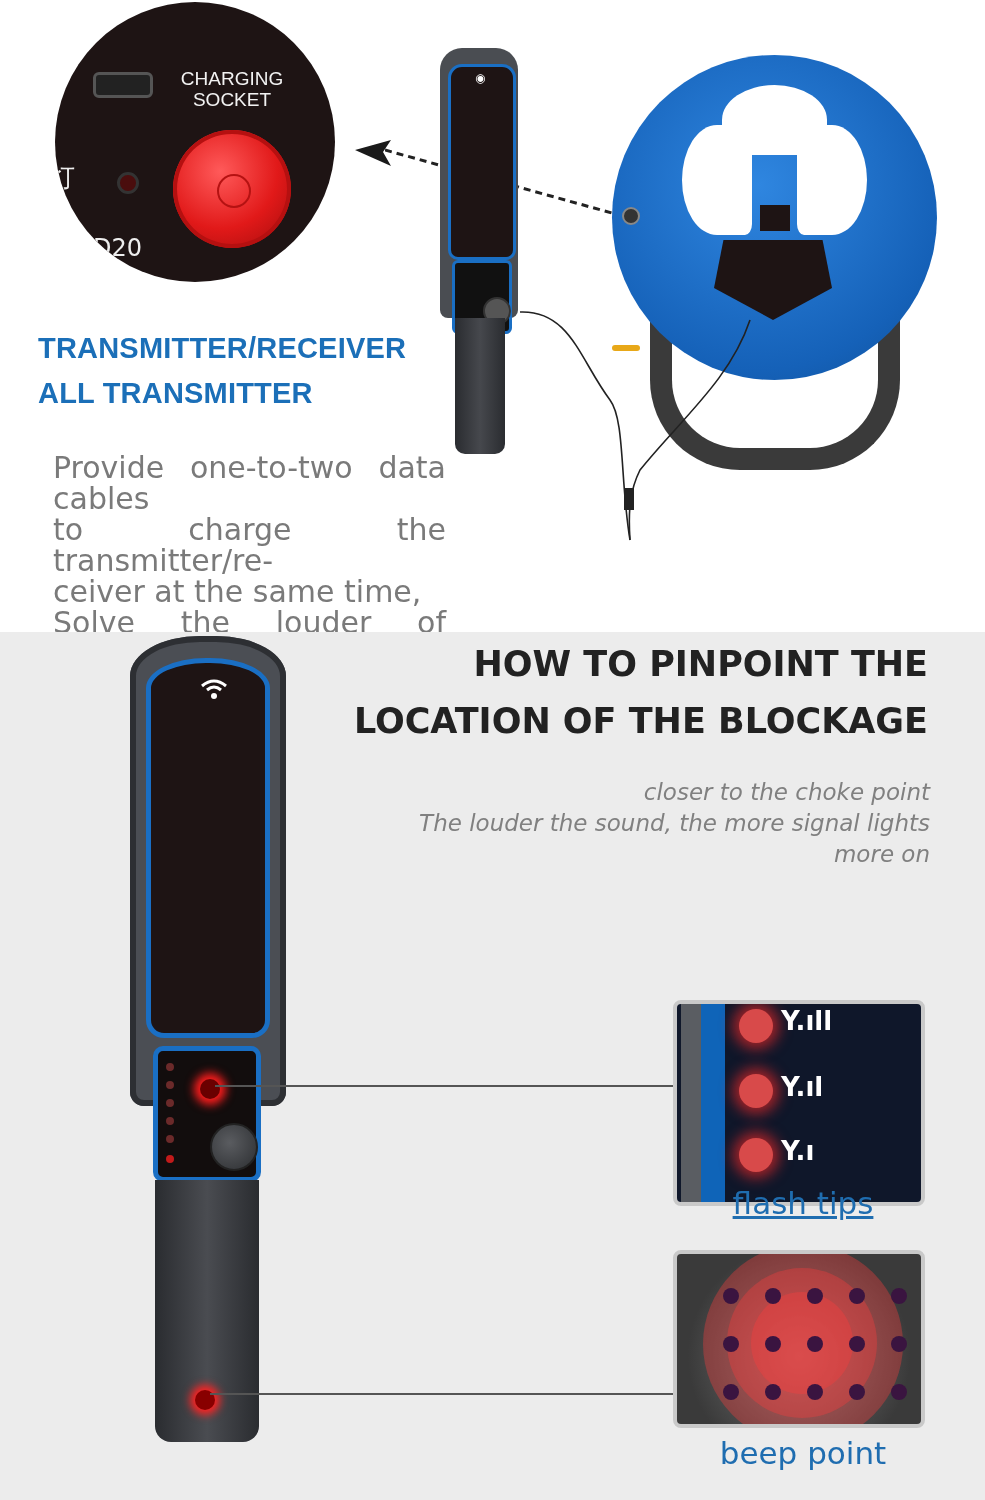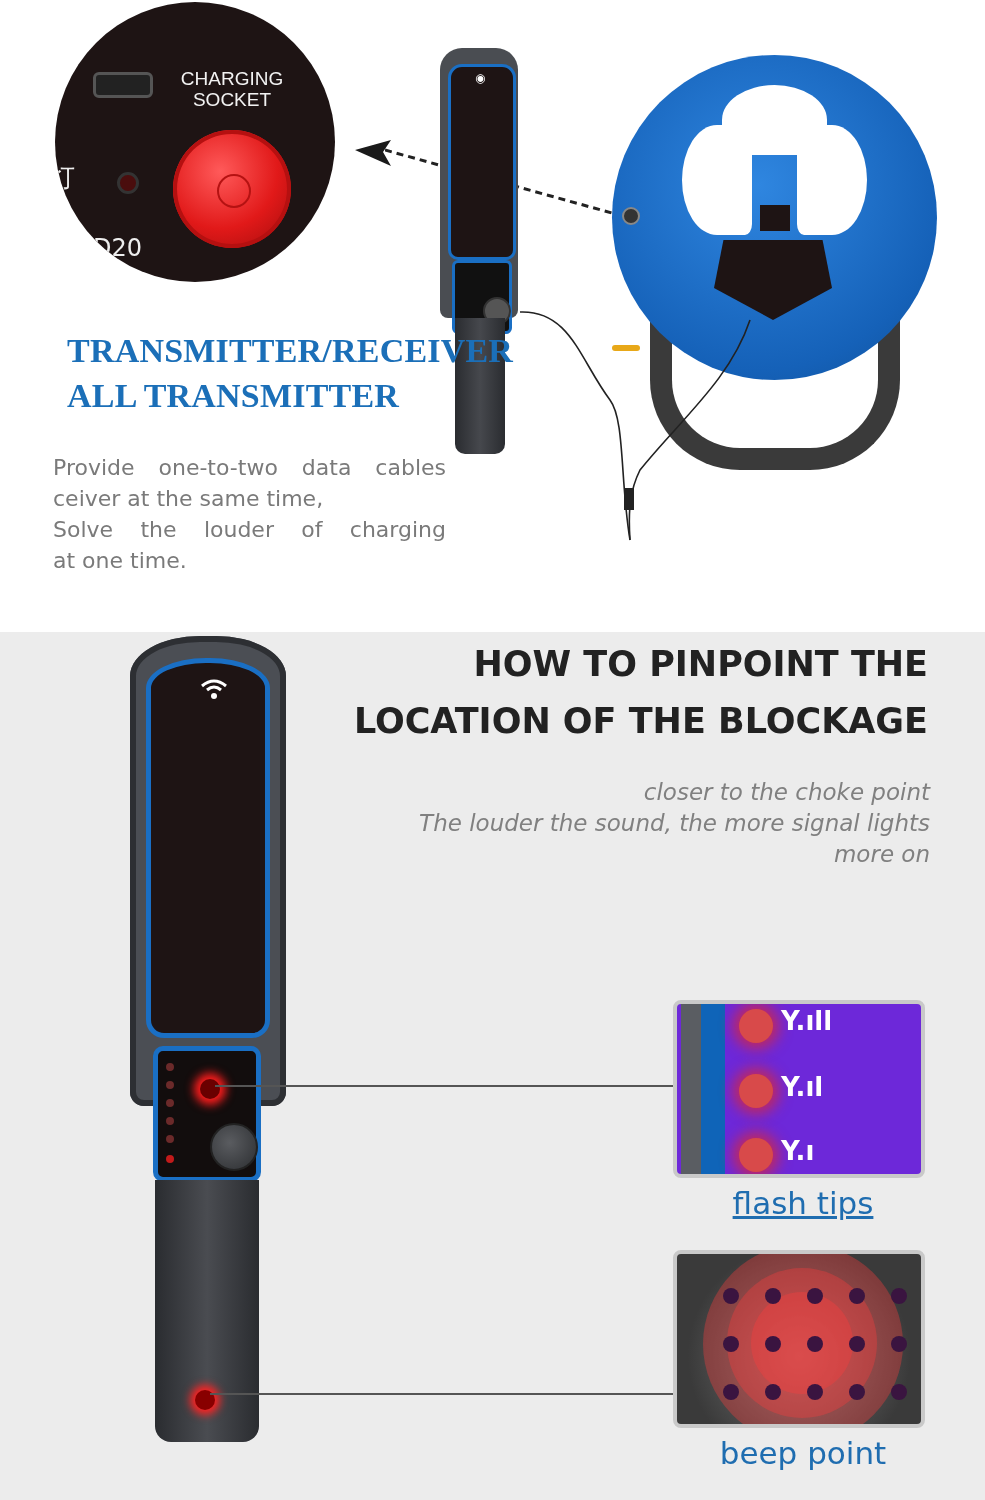--- a/index.html
+++ b/index.html
@@ -30,43 +30,43 @@
   
   .reel{position:absolute;left:612px;top:55px;width:325px;height:325px;border-radius:50%;background:radial-gradient(circle at 45% 40%,#2f86e0,#1561b8 70%,#0f4f96);}
   .reel-hole{position:absolute;background:#ffffff;}
   .reel-hub{position:absolute;left:102px;top:185px;width:118px;height:80px;background:#1e1414;clip-path:polygon(8% 0,92% 0,100% 60%,50% 100%,0 60%);}
   .reel-btn{position:absolute;left:122px;top:228px;width:18px;height:18px;border-radius:50%;background:#e31b1b;}
   .handle{position:absolute;left:650px;top:310px;width:250px;height:160px;border:22px solid #3a3a3a;border-top:none;border-radius:0 0 90px 90px;box-sizing:border-box;}
   .screw{position:absolute;left:622px;top:207px;width:14px;height:14px;border-radius:50%;background:#333;border:2px solid #888;}
   .cable{position:absolute;}
 
   
-  .h-blue{position:absolute;left:67px;color:#1b6fb8;font-weight:bold;font-size:34px;font-family:Liberation Serif, serif;letter-spacing:0.2px;}
-  .body-text{position:absolute;left:53px;top:452px;width:393px;color:#7a7a7a;font-size:22px;line-height:31px;text-align:justify;font-family:"DejaVu Sans",sans-serif;}
+  .h-blue{position:absolute;left:38px;color:#1b6fb8;font-weight:bold;font-size:29px;font-family:Liberation Sans, sans-serif;letter-spacing:0.2px;}
+  .body-text{position:absolute;left:53px;top:452px;width:393px;color:#7a7a7a;font-size:30px;line-height:31px;text-align:justify;font-family:"DejaVu Sans",sans-serif;}
   .body-text span{display:block;}
   .justify-line{text-align:justify;text-align-last:justify;}
 
   
   .h-dark{position:absolute;right:57px;color:#222;font-weight:bold;font-size:35px;text-align:right;font-family:"DejaVu Sans",sans-serif;}
   .sub-gray{position:absolute;right:55px;color:#808080;font-size:23px;text-align:right;line-height:31px;font-family:"DejaVu Sans",sans-serif;}
 
   .big-dev{position:absolute;left:130px;top:636px;width:156px;height:470px;background:#4b4e54;border-radius:70px 70px 14px 14px / 40px 40px 14px 14px;box-shadow:inset 0 0 0 6px #2d2f33;}
   .big-face{position:absolute;left:16px;top:22px;width:124px;height:380px;background:#1e1414;border:5px solid #1a6fc4;border-radius:60px 60px 18px 18px / 30px 30px 18px 18px;box-sizing:border-box;}
   .big-wifi{position:absolute;left:48px;top:14px;color:#fff;font-size:24px;}
   .big-panel{position:absolute;left:153px;top:1046px;width:108px;height:136px;background:#120d0d;border:5px solid #1a6fc4;border-radius:10px;box-sizing:border-box;}
   .led-row{position:absolute;left:8px;width:8px;height:8px;border-radius:50%;background:#6b2a2a;}
   .led-glow{position:absolute;left:42px;top:28px;width:20px;height:20px;border-radius:50%;background:#6a0000;box-shadow:0 0 10px 6px #ff1d1d;}
   .big-knob{position:absolute;left:52px;top:72px;width:44px;height:44px;border-radius:50%;background:radial-gradient(circle at 40% 40%,#5a5c60,#2c2e31);border:2px solid #222;}
   .big-handle{position:absolute;left:155px;top:1180px;width:104px;height:262px;background:linear-gradient(90deg,#2a2c30,#4a4c51 50%,#2a2c30);border-radius:0 0 16px 16px;}
   .speaker-glow{position:absolute;left:40px;top:210px;width:20px;height:20px;border-radius:50%;background:#800;box-shadow:0 0 8px 5px #ff2222;}
 
   .line{position:absolute;height:2px;background:#555;}
 
   .card{position:absolute;border:4px solid #c9c9c9;border-radius:8px;box-sizing:border-box;overflow:hidden;}
-  .card-flash{left:673px;top:1000px;width:252px;height:178px;background:#6d28d9;}
+  .card-flash{left:673px;top:1000px;width:252px;height:206px;background:#0f172a;}
   .flash-stripe-g{position:absolute;left:4px;top:0;width:20px;height:100%;background:#5a5d62;}
   .flash-stripe-b{position:absolute;left:24px;top:0;width:24px;height:100%;background:#0f64b8;}
   .flash-led{position:absolute;left:62px;width:34px;height:34px;border-radius:50%;background:#d84a4a;box-shadow:0 0 14px 6px rgba(230,40,40,.7);}
   .flash-sig{position:absolute;left:104px;color:#fff;font-size:26px;font-weight:bold;}
   .card-beep{left:673px;top:1250px;width:252px;height:178px;background:radial-gradient(circle at 50% 60%,#7a7a7a,#3a3a3a 70%);}
   .beep-ring{position:absolute;border-radius:50%;background:rgba(255,60,60,0.35);}
   .beep-dot{position:absolute;width:16px;height:16px;border-radius:50%;background:#3a1440;}
   .caption{position:absolute;color:#1f6db0;font-size:31px;text-align:center;font-family:"DejaVu Sans",sans-serif;}
 </style>
 </head>
@@ -122,20 +122,21 @@
     <path d="M10,12 C60,10 70,60 100,100 C115,120 110,180 120,240" stroke="#222" stroke-width="1.6" fill="none"></path>
     <path d="M240,20 C220,80 170,120 130,170 C120,190 118,210 120,240" stroke="#222" stroke-width="1.6" fill="none"></path>
     <rect x="114" y="188" width="10" height="22" fill="#222"></rect>
   </svg>
 
   <div class="h-blue" style="top:332px;">TRANSMITTER/RECEIVER</div>
   <div class="h-blue" style="top:377px;">ALL TRANSMITTER</div>
 
   <div class="body-text">
     <span class="justify-line">Provide one-to-two data cables</span>
+    <span class="justify-line">to charge the transmitter/re-</span>
     <span>ceiver at the same time,</span>
     <span class="justify-line">Solve the louder of charging</span>
     <span>at one time.</span>
   </div>
 </div>
 
 <div class="bottom">
   <div class="h-dark" style="top:12px;">HOW TO PINPOINT THE</div>
   <div class="h-dark" style="top:69px;">LOCATION OF THE BLOCKAGE</div>
   <div class="sub-gray" style="top:145px;font-style:italic;">

